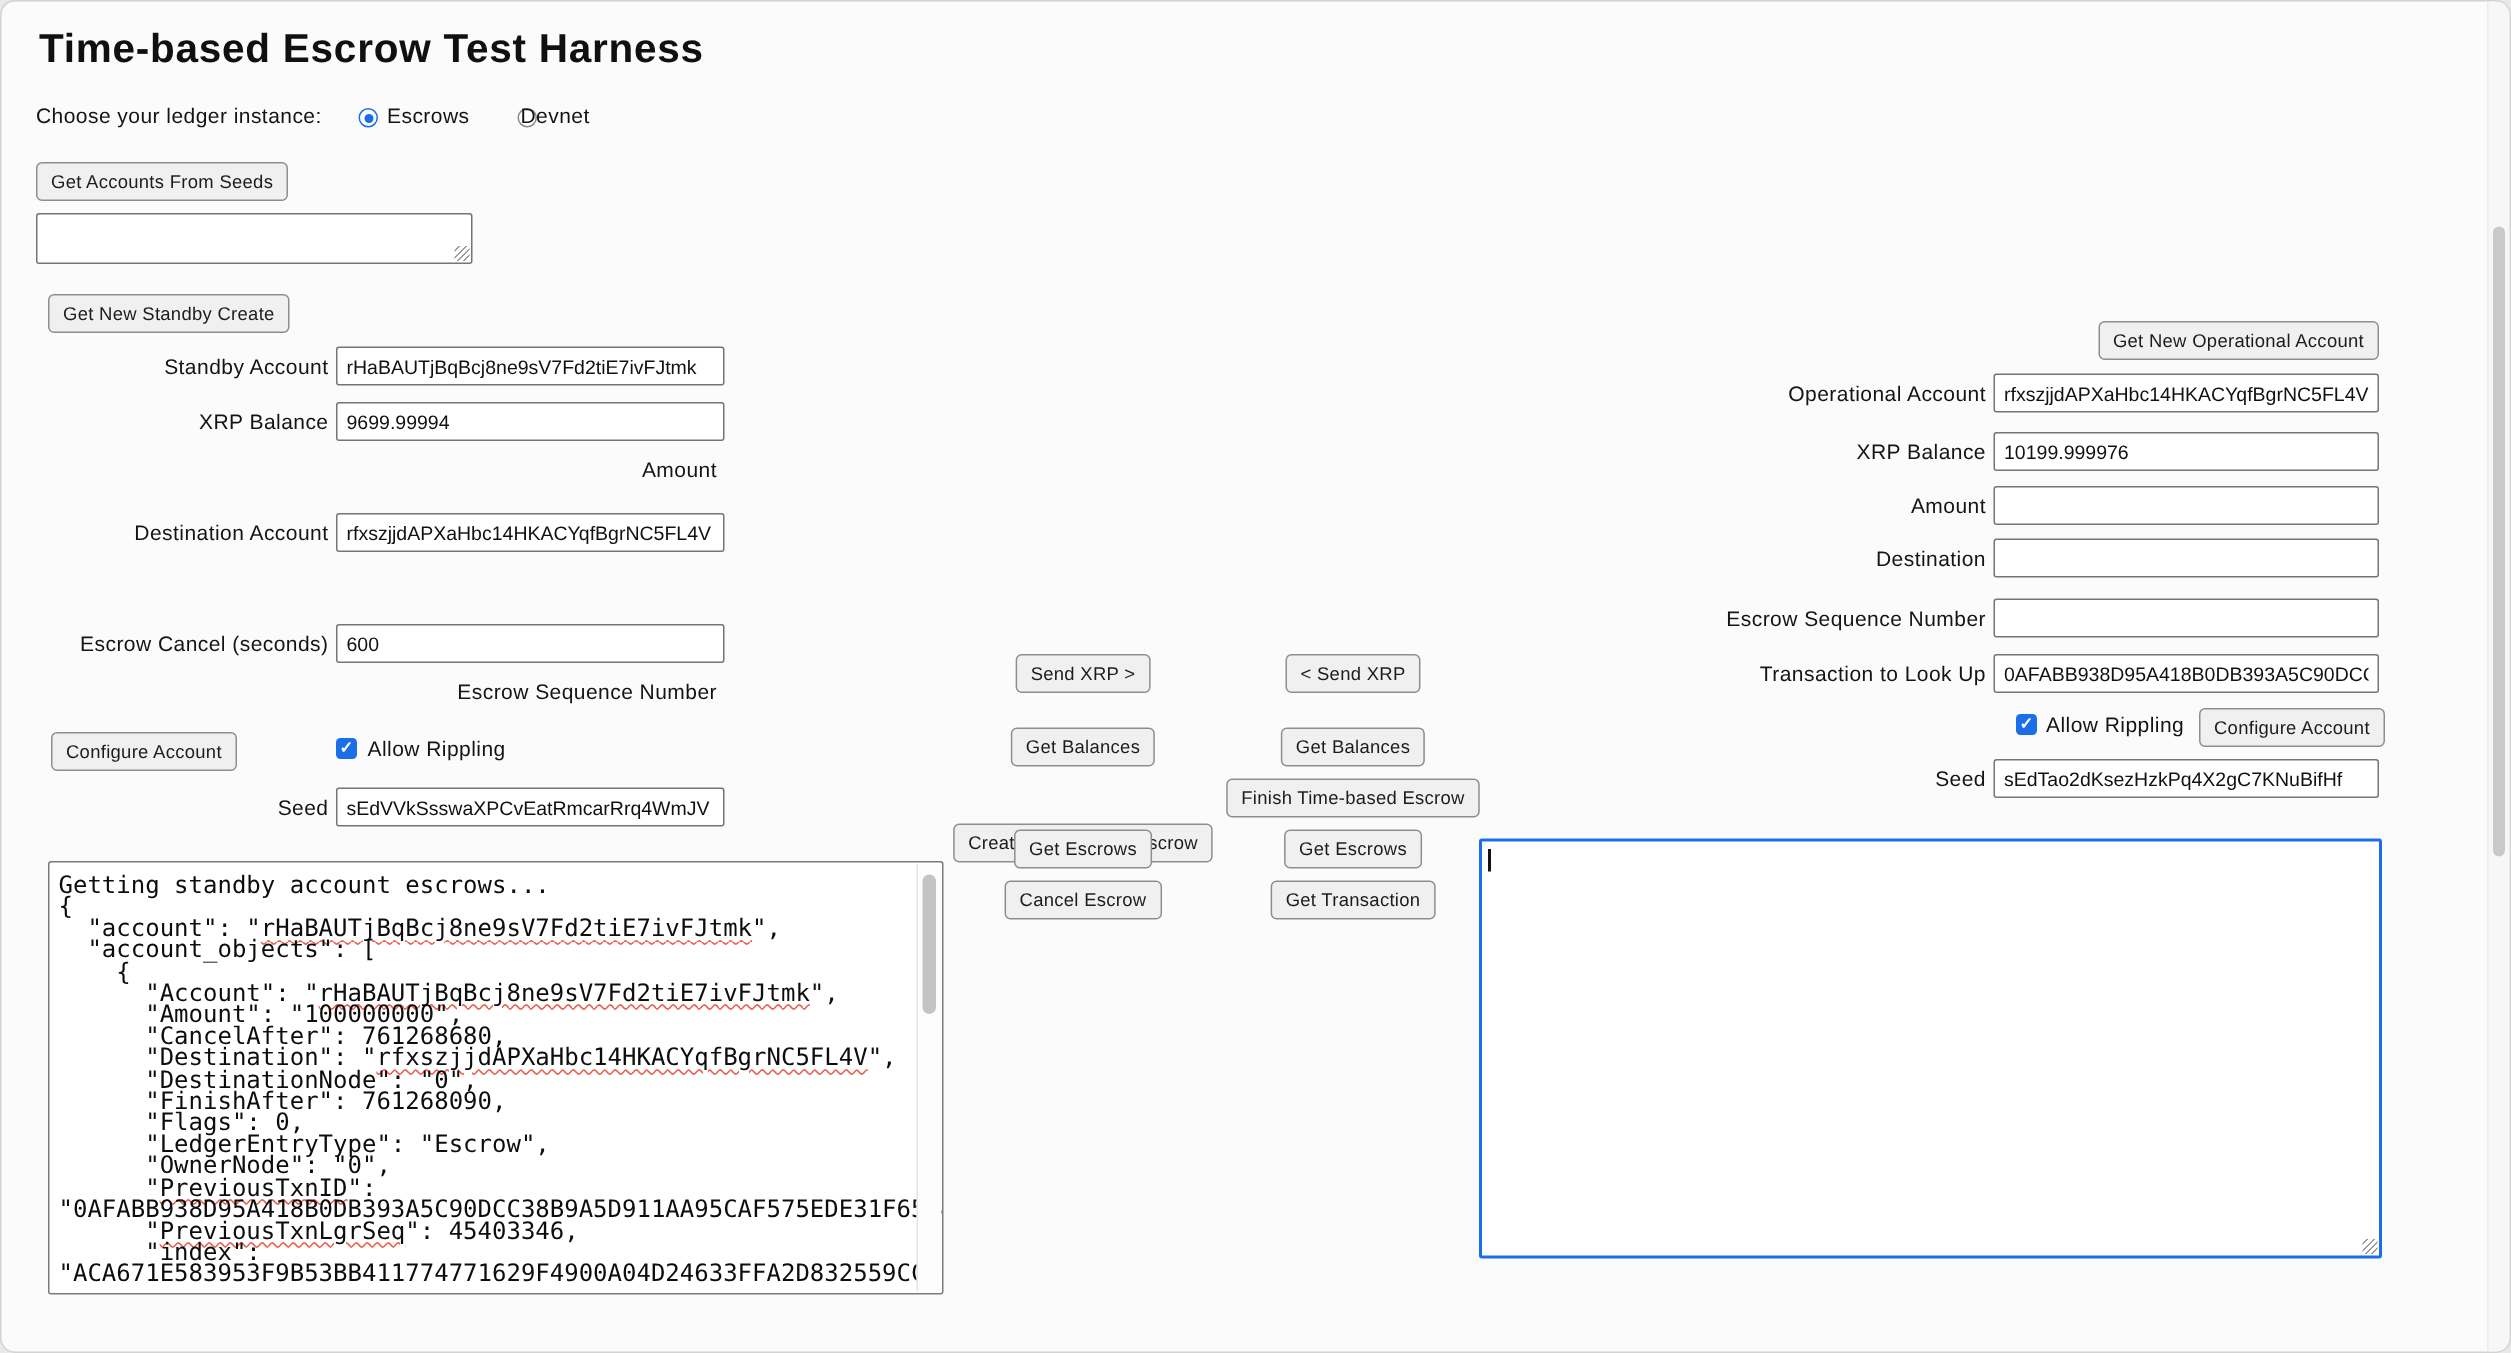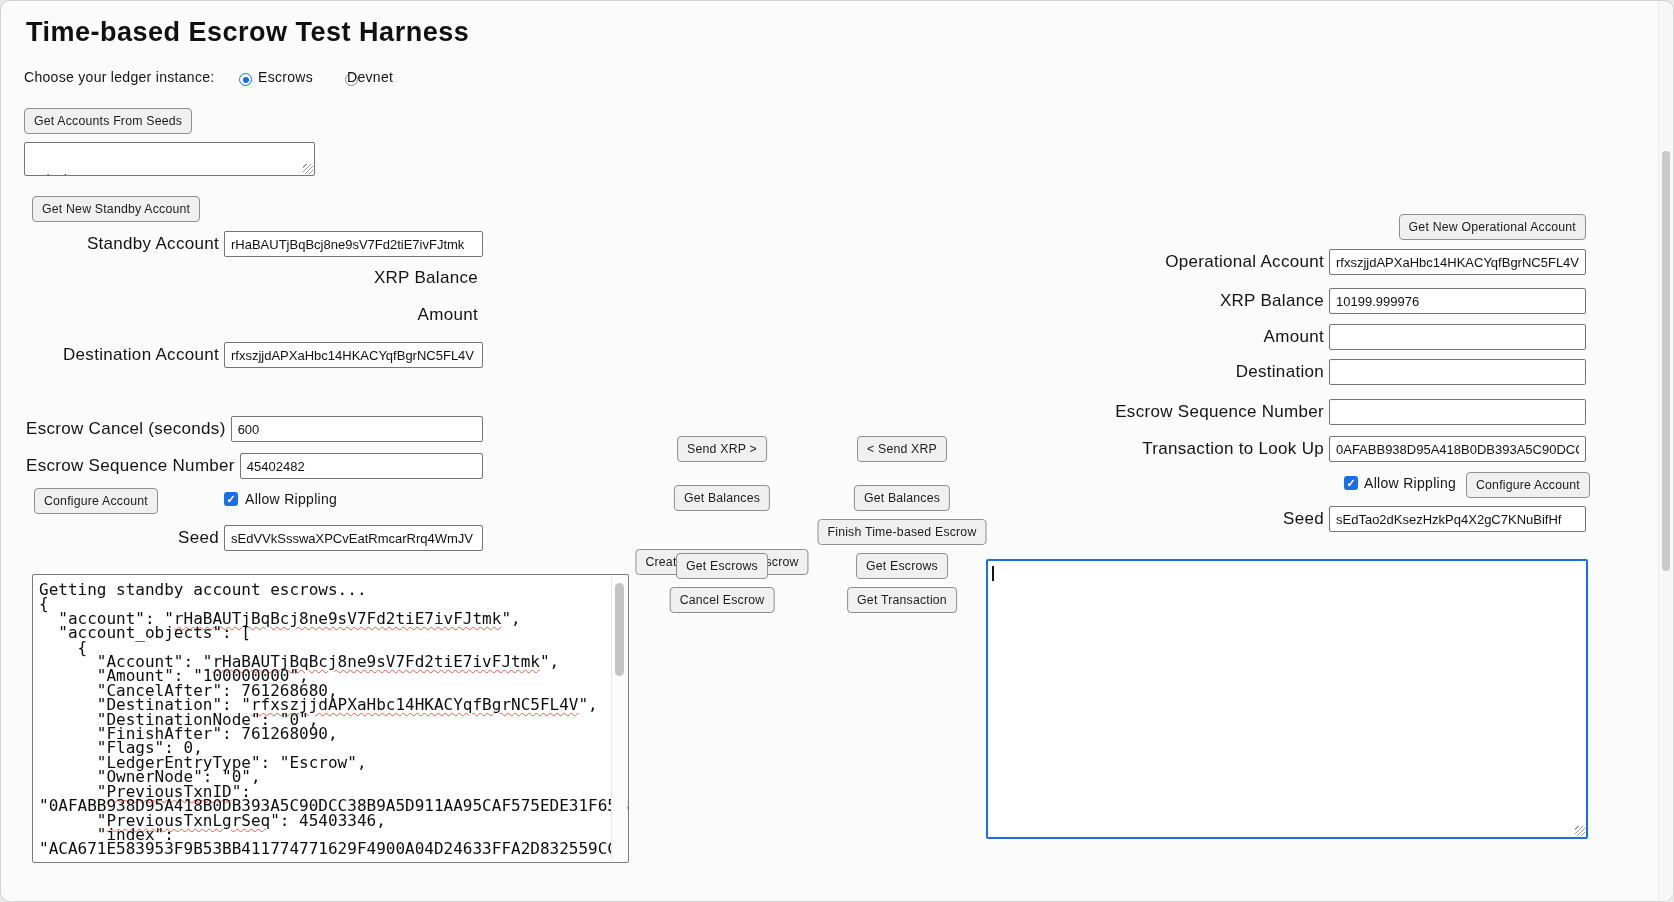--- a/index.html
+++ b/index.html
@@ -5,21 +5,21 @@
   html,body{margin:0;padding:0;background:#e9e9e9;}
   .frame{
     position:relative;width:1674px;height:902px;background:#fbfbfb;
     border-radius:10px;overflow:hidden;border:1px solid #d2d2d2;box-sizing:border-box;
     font-family:"Liberation Sans", sans-serif;color:#111;
   }
   .abs{position:absolute;}
   .title{
     font-size:27px;font-weight:700;letter-spacing:.5px;color:#101010;white-space:nowrap;
   }
-  .lbl{font-size:17px;letter-spacing:.3px;color:#141414;white-space:nowrap;}
+  .lbl{font-size:14px;letter-spacing:.3px;color:#141414;white-space:nowrap;}
   .btn{
     font-family:"Liberation Sans", sans-serif;
     font-size:12.3px;letter-spacing:.2px;color:#1c1c1c;
     background:#f0f0f0;border:1px solid #8e8e8e;border-radius:4px;
     padding:5px 9px;white-space:nowrap;cursor:pointer;line-height:14px;
   }
   .inp{
     font-family:"Liberation Sans", sans-serif;font-size:13px;color:#111;
     background:#fff;border:1px solid #757575;border-radius:2px;
     height:26px;box-sizing:border-box;padding:2px 6px;outline:none;
@@ -99,43 +99,43 @@
 
   
   <button class="abs btn" style="left:23px;top:107px">Get Accounts From Seeds</button>
   <div class="abs seedbox">
     <div><span class="sq">sEdVVkSsswaXPCvEatRmcarRrq4WmJV</span></div>
     
     <span class="gripper"></span>
   </div>
 
   
-  <button class="abs btn" style="left:31px;top:195px">Get New Standby Account</button>
+  <button class="abs btn" style="left:31px;top:195px">Get New Standby Create</button>
 
   <div class="frow frow-left" style="top:230px">
     <span class="lbl">Standby Account</span>
     <input class="inp" value="rHaBAUTjBqBcj8ne9sV7Fd2tiE7ivFJtmk" style="">
   </div>
   <div class="frow frow-left" style="top:267px">
     <span class="lbl">XRP Balance</span>
+    <input class="inp" value="9699.99994" style="">
   </div>
   <div class="frow frow-left" style="top:304px">
     <span class="lbl">Amount</span>
   </div>
   <div class="frow frow-left" style="top:341px">
     <span class="lbl">Destination Account</span>
     <input class="inp" value="rfxszjjdAPXaHbc14HKACYqfBgrNC5FL4V" style="">
   </div>
   <div class="frow frow-left" style="top:415px">
     <span class="lbl">Escrow Cancel (seconds)</span>
     <input class="inp" value="600" style="">
   </div>
   <div class="frow frow-left" style="top:452px">
     <span class="lbl">Escrow Sequence Number</span>
-    <input class="inp" value="45402482" style="">
   </div>
 
   <button class="abs btn" style="left:33px;top:487px">Configure Account</button>
   <span class="abs checkbox" style="left:223px;top:491px">✓</span>
   <span class="abs rlabel" style="left:244px;top:490px">Allow Rippling</span>
 
   <div class="frow frow-left" style="top:524px">
     <span class="lbl">Seed</span>
     <input class="inp" value="sEdVVkSsswaXPCvEatRmcarRrq4WmJV" style="">
   </div>

